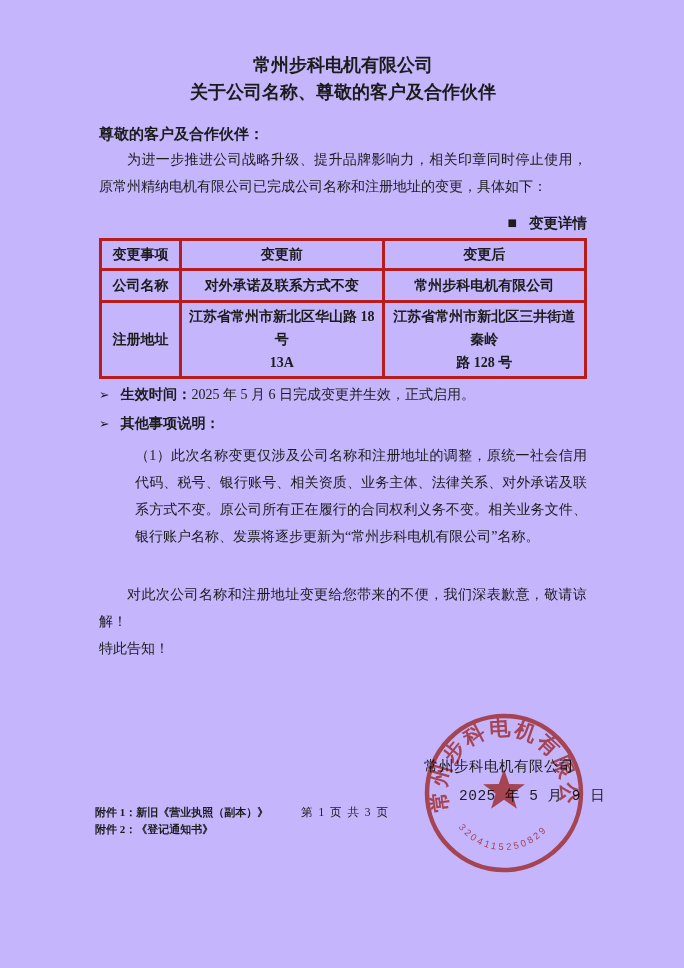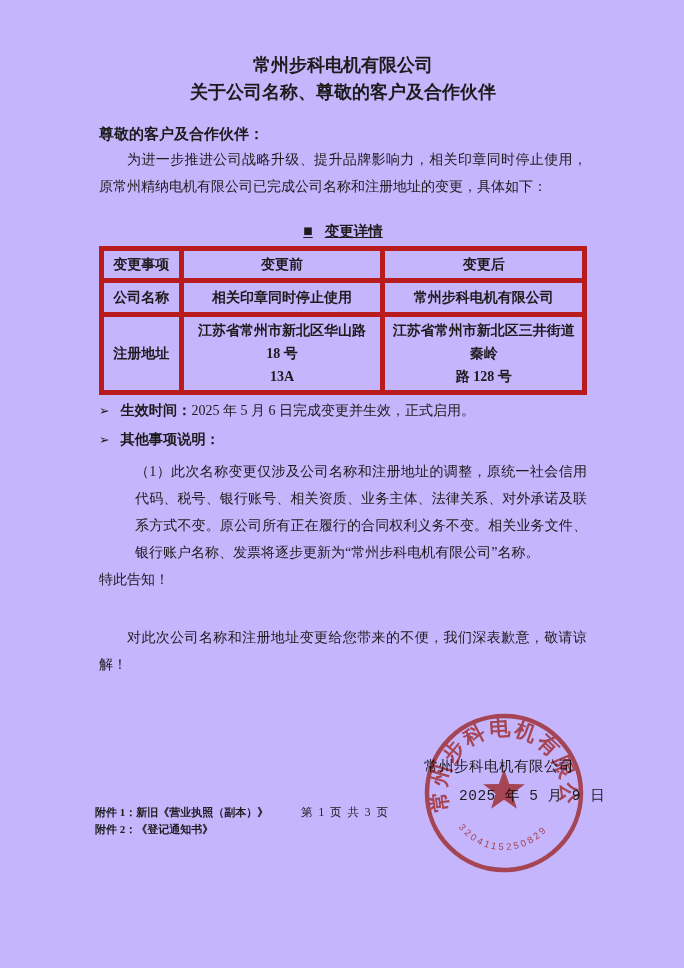--- a/index.html
+++ b/index.html
@@ -6,25 +6,25 @@
   .page{
     position:relative;width:684px;height:968px;background:#c4b5fd;
     font-family:"Liberation Serif", serif;color:#1c1c1c;overflow:hidden;
   }
   .content{position:absolute;left:99px;top:0;width:488px;}
   .title{font-size:18px;font-weight:bold;text-align:center;line-height:27px;margin:0;}
   .title.first{margin-top:52px;}
   .greeting{font-size:15px;font-weight:bold;line-height:23px;margin:17px 0 0 0;}
   .para{font-size:14px;line-height:27px;text-align:justify;margin:0;}
   .indent2{text-indent:2em;}
-  .section-head{font-size:14.5px;font-weight:bold;text-align:center;line-height:23px;margin-top:19px;text-decoration:underline;}
+  .section-head{font-size:14.5px;font-weight:bold;text-align:right;line-height:23px;margin-top:11px;}
   .section-head .sq{font-size:10px;margin-right:12px;vertical-align:2px;font-family:"DejaVu Sans",sans-serif;}
   table.change{border-collapse:collapse;width:100%;margin-top:3px;table-layout:fixed;}
   table.change th,table.change td{
-    border:5px solid #b91c1c;font-size:14px;font-weight:bold;
+    border:3px solid #b91c1c;font-size:14px;font-weight:bold;
     padding:2px 6px;line-height:23px;text-align:center;vertical-align:middle;
   }
   table.change th{height:23px;}
   table.change td{height:25px;}
   td.addr{text-align:left;white-space:pre-line;height:auto;padding:3px 6px;}
   .col-item{width:16.5%;} .col-before{width:41.75%;} .col-after{width:41.75%;}
   .bullet{font-size:14px;line-height:26px;margin:2px 0 0 0;}
   .bullet .arrow{font-family:"DejaVu Sans",sans-serif;font-size:12.5px;margin-right:11px;}
   .bullet b{font-size:14.2px;}
   .item{margin-top:5px;margin-left:36px;}
@@ -59,21 +59,21 @@
           <col class="col-after">
         </colgroup>
       <tbody>
         <tr>
           <th>变更事项</th>
           <th>变更前</th>
           <th>变更后</th>
         </tr>
         <tr>
           <td>公司名称</td>
-          <td>相关印章同时停止使用</td>
+          <td>对外承诺及联系方式不变</td>
           <td>常州步科电机有限公司</td>
         </tr>
         <tr>
           <td>注册地址</td>
           <td class="addr">江苏省常州市新北区华山路 18 号
 13A</td>
           <td class="addr">江苏省常州市新北区三井街道秦岭
 路 128 号</td>
         </tr>
       </tbody>
@@ -82,22 +82,22 @@
 
     <p class="bullet">
       <span class="arrow">➢</span><b>生效时间：</b><span>2025 年 5 月 6 日完成变更并生效，正式启用。</span>
     </p>
     <p class="bullet">
       <span class="arrow">➢</span><b>其他事项说明：</b><span></span>
     </p>
 
     <p class="para item">（1）此次名称变更仅涉及公司名称和注册地址的调整，原统一社会信用代码、税号、银行账号、相关资质、业务主体、法律关系、对外承诺及联系方式不变。原公司所有正在履行的合同权利义务不变。相关业务文件、银行账户名称、发票将逐步更新为“常州步科电机有限公司”名称。</p>
 
+    <p class="para indent2 closing1">对此次公司名称和注册地址变更给您带来的不便，我们深表歉意，敬请谅解！</p>
     <p class="para">特此告知！</p>
-    <p class="para indent2 closing1">对此次公司名称和注册地址变更给您带来的不便，我们深表歉意，敬请谅解！</p>
 
   </div>
 
   <div class="sig-company">常州步科电机有限公司</div>
   <div class="sig-date">2025 年 5 月 9 日</div>
 
   <svg class="stamp" viewBox="0 0 166 166" xmlns="http://www.w3.org/2000/svg">
     <circle cx="83" cy="83" r="77" fill="none" stroke-width="4.5" stroke="#cf3b2c"></circle>
     <path id="sealTopArc" d="M 28.5 102.8 A 58 58 0 1 1 137.5 102.8" fill="none"></path>
     <path id="sealNumArc" d="M 36.3 115.7 A 57 57 0 0 0 129.7 115.7" fill="none"></path>

